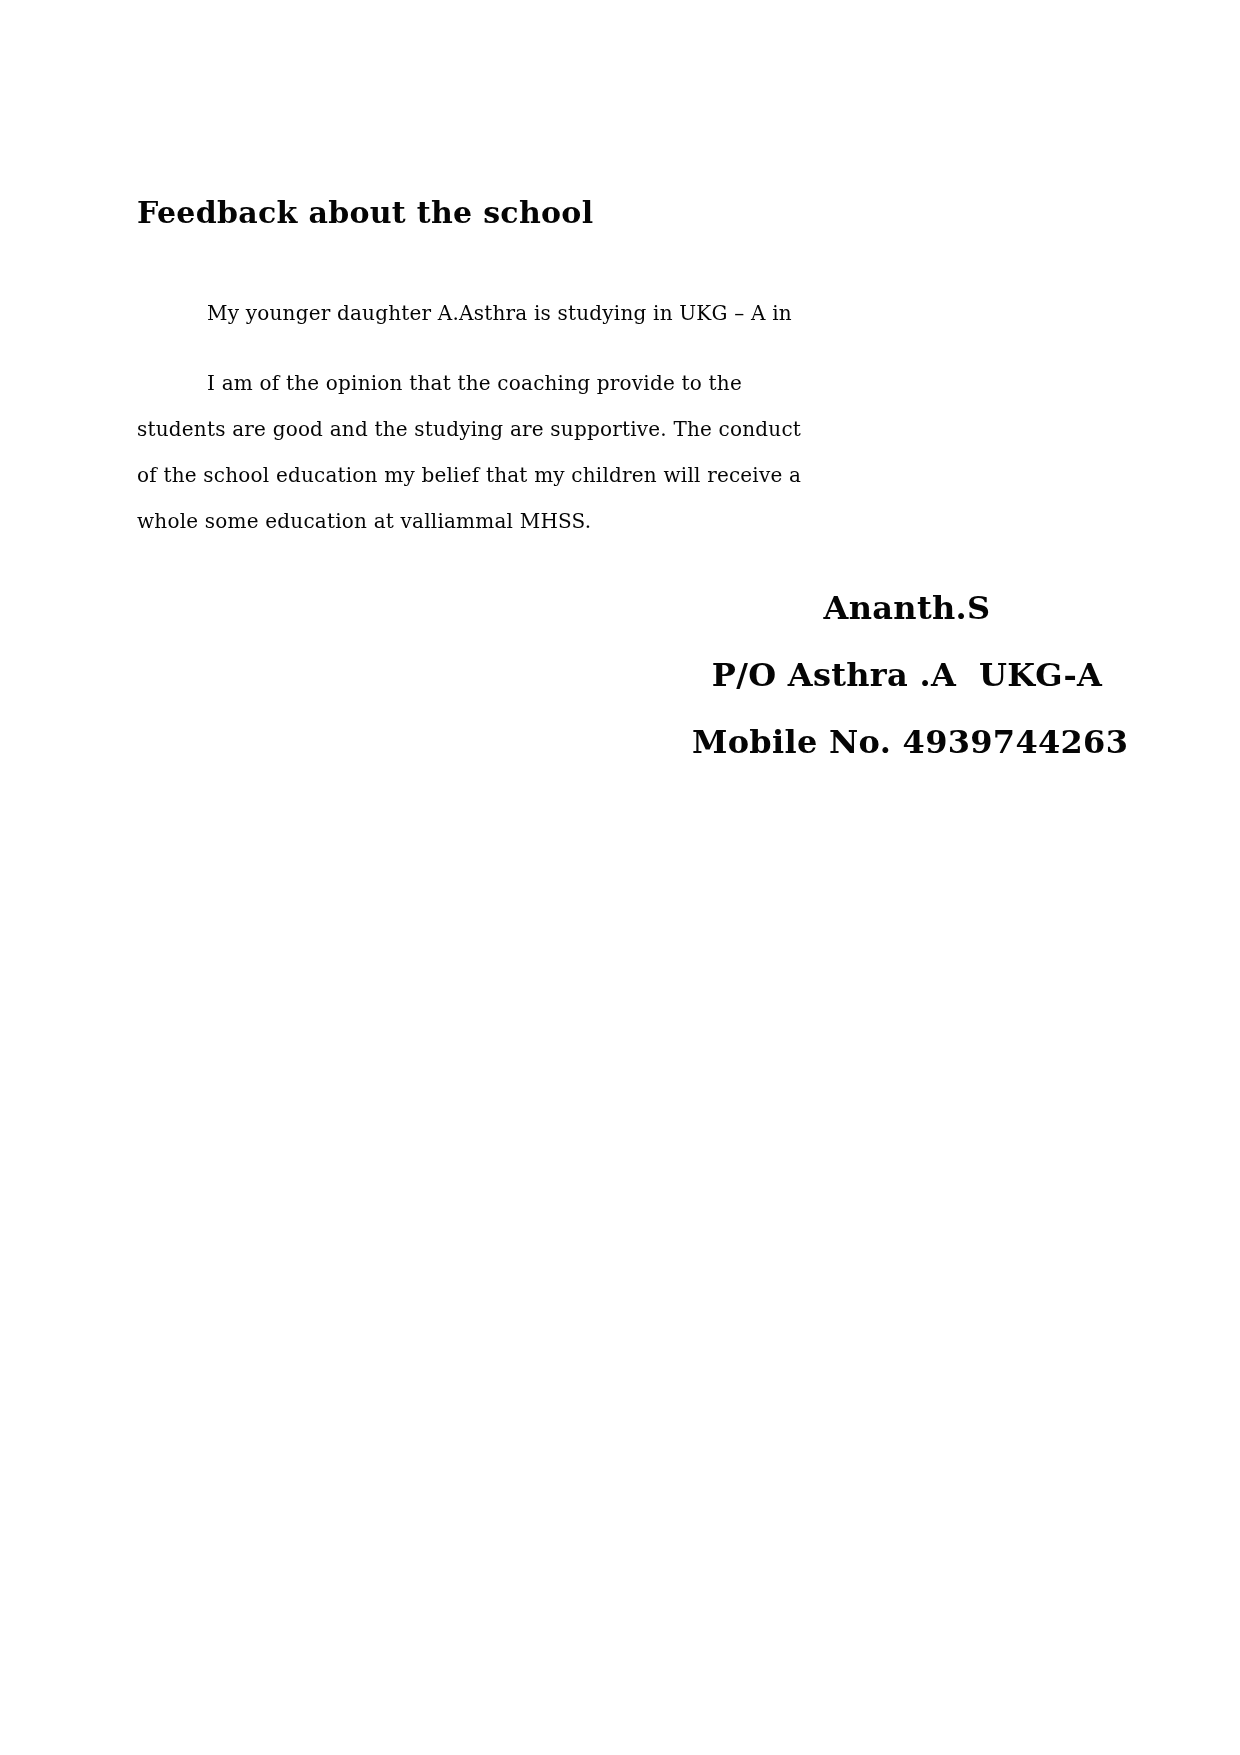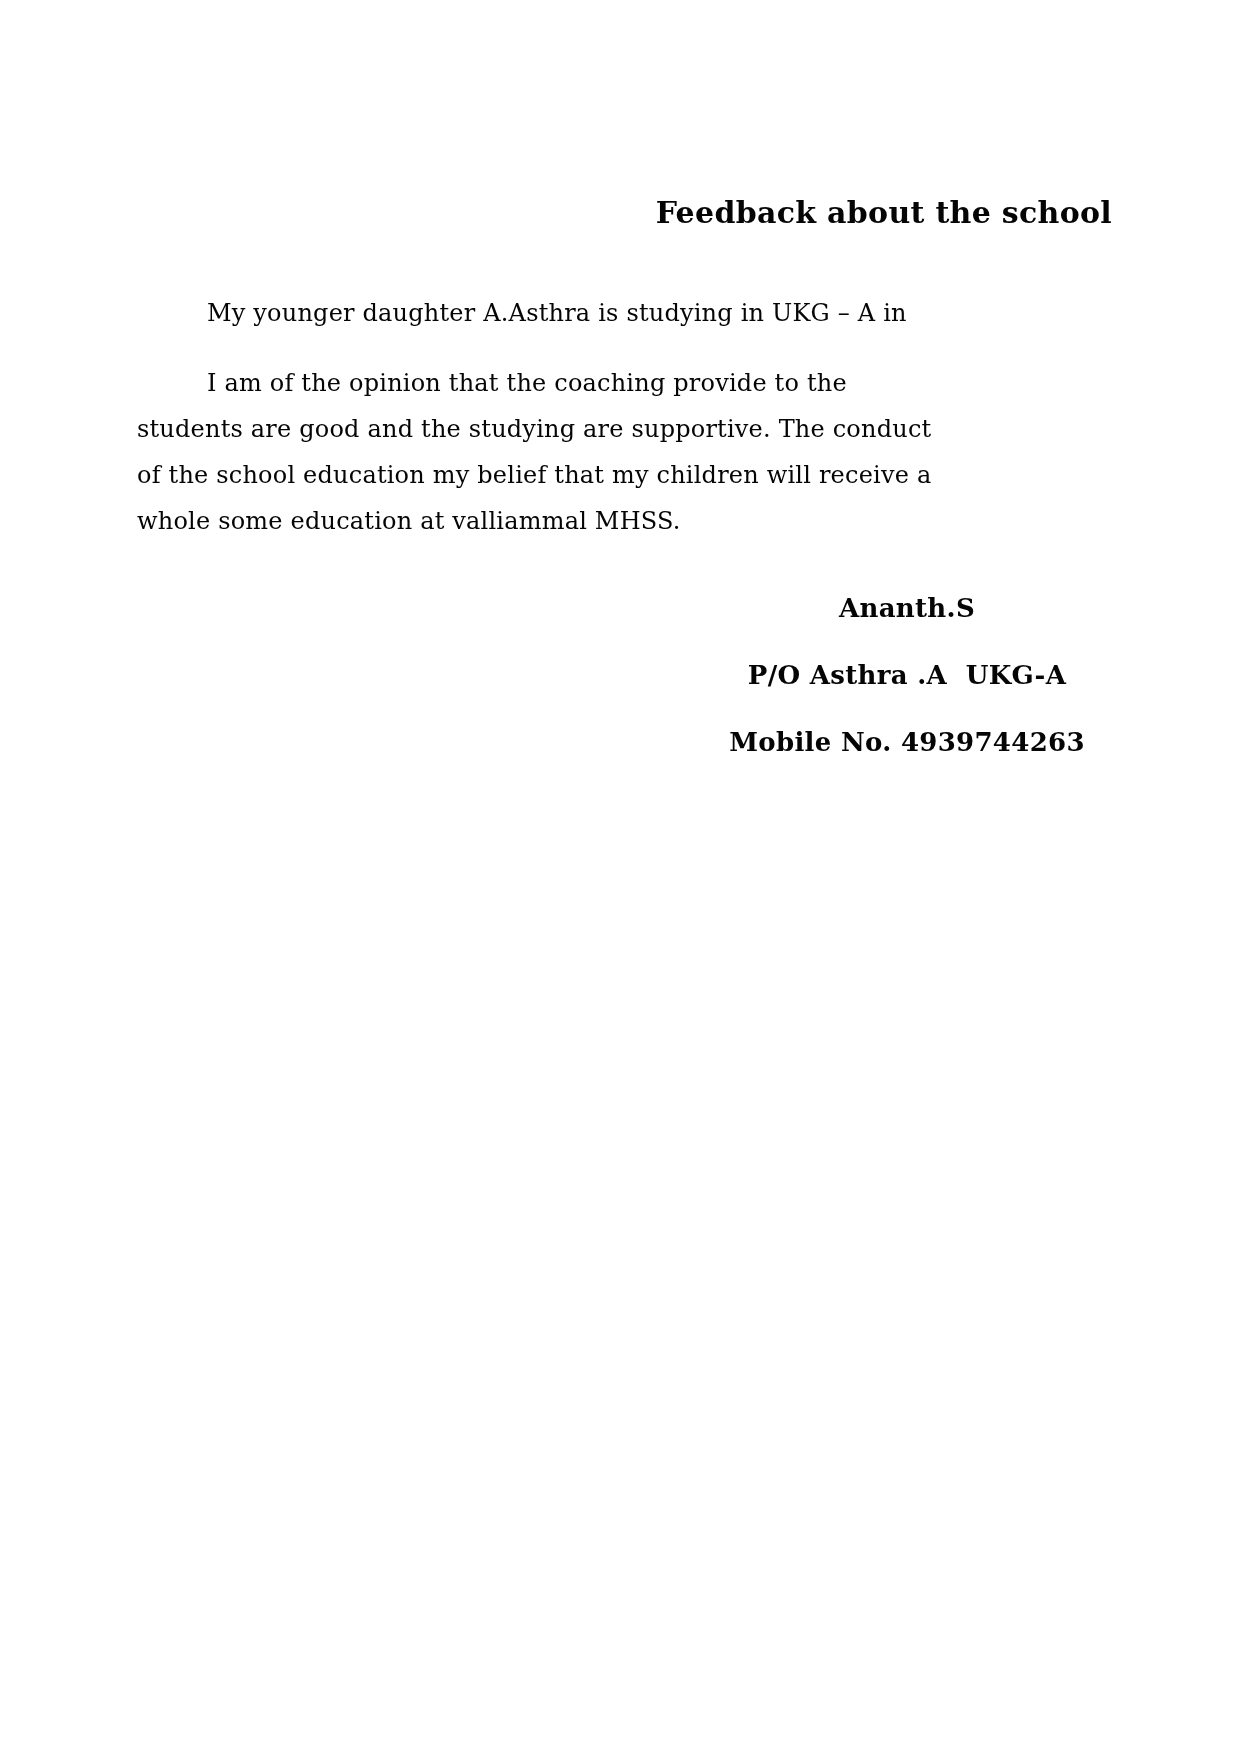--- a/index.html
+++ b/index.html
@@ -21,42 +21,41 @@
     left: 137px;
     top: 196px;
     width: 975px;
   }
   .doc-heading {
     font-size: 30px;
     font-weight: bold;
     line-height: 34px;
     letter-spacing: 0.3px;
     margin: 0 0 60px 0;
-    text-align: right;
   }
   .para {
     margin: 0 0 24px 0;
-    font-size: 24px;
+    font-size: 20px;
     line-height: 46px;
     letter-spacing: 0.2px;
   }
   .para .line {
     display: block;
     white-space: pre;
   }
   .para .line.first {
     padding-left: 70px;
   }
   .signature {
     margin-top: 44px;
     margin-left: 555px;
     width: 430px;
     text-align: center;
     font-weight: bold;
-    font-size: 26px;
+    font-size: 32px;
     line-height: 40px;
   }
   .sig-line {
     margin: 0 0 27px 0;
     white-space: pre;
     letter-spacing: 0.3px;
   }
 </style>
 </head>
 <body>

